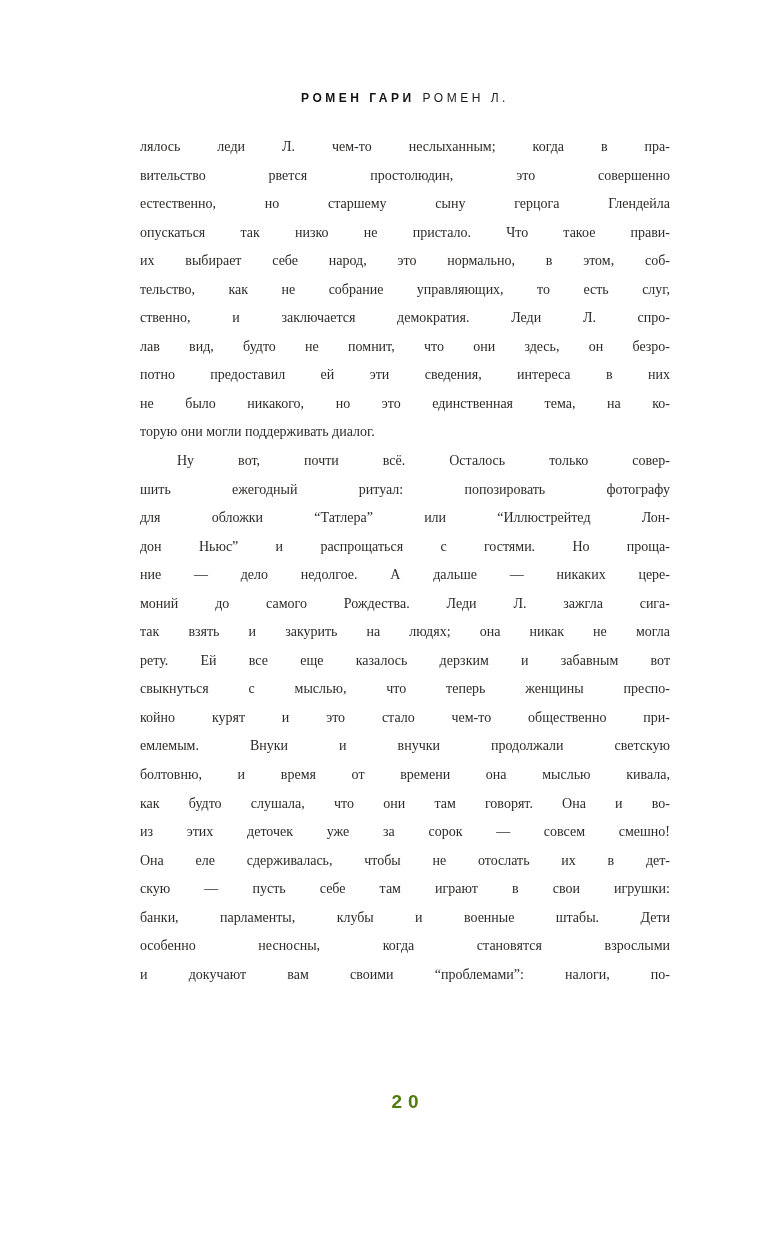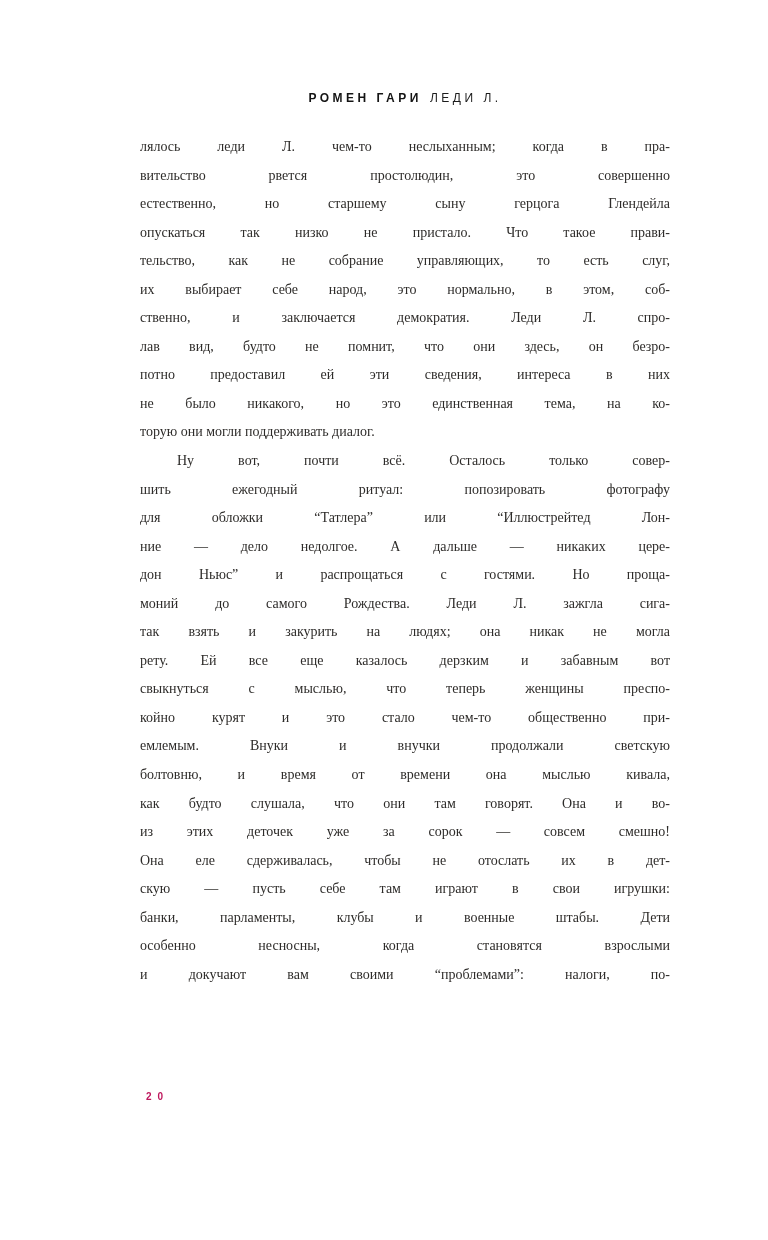--- a/index.html
+++ b/index.html
@@ -54,54 +54,55 @@
     text-align-last: left;
   }
   .text-block .line.indent {
     text-indent: 37px;
   }
   .page-number {
     position: absolute;
     top: 1091px;
     left: 140px;
     width: 530px;
+    text-align: center;
     font-family: "Liberation Sans", sans-serif;
     font-weight: 700;
-    font-size: 10px;
+    font-size: 19px;
     letter-spacing: 6px;
     text-indent: 6px;
-    color: #be185d;
+    color: #4d7c0f;
   }
 </style>
 </head>
 <body>
 
 <div class="book-page">
 
   <div class="running-header">
-    <span class="author">РОМЕН ГАРИ</span><span class="title">ЛЕДИ Л.</span>
+    <span class="author">РОМЕН ГАРИ</span><span class="title">РОМЕН Л.</span>
   </div>
 
   <div class="text-block">
       <div class="line">лялось леди Л. чем-то неслыханным; когда в пра-</div>
       <div class="line">вительство рвется простолюдин, это совершенно</div>
       <div class="line">естественно, но старшему сыну герцога Глендейла</div>
       <div class="line">опускаться так низко не пристало. Что такое прави-</div>
+      <div class="line">их выбирает себе народ, это нормально, в этом, соб-</div>
       <div class="line">тельство, как не собрание управляющих, то есть слуг,</div>
-      <div class="line">их выбирает себе народ, это нормально, в этом, соб-</div>
       <div class="line">ственно, и заключается демократия. Леди Л. спро-</div>
       <div class="line">лав вид, будто не помнит, что они здесь, он безро-</div>
       <div class="line">потно предоставил ей эти сведения, интереса в них</div>
       <div class="line">не было никакого, но это единственная тема, на ко-</div>
       <div class="line para-end">торую они могли поддерживать диалог.</div>
       <div class="line indent">Ну вот, почти всё. Осталось только совер-</div>
       <div class="line">шить ежегодный ритуал: попозировать фотографу</div>
       <div class="line">для обложки “Татлера” или “Иллюстрейтед Лон-</div>
+      <div class="line">дон Ньюс” и распрощаться с гостями. Но проща-</div>
       <div class="line">ние — дело недолгое. А дальше — никаких цере-</div>
-      <div class="line">дон Ньюс” и распрощаться с гостями. Но проща-</div>
       <div class="line">моний до самого Рождества. Леди Л. зажгла сига-</div>
       <div class="line">так взять и закурить на людях; она никак не могла</div>
       <div class="line">рету. Ей все еще казалось дерзким и забавным вот</div>
       <div class="line">свыкнуться с мыслью, что теперь женщины преспо-</div>
       <div class="line">койно курят и это стало чем-то общественно при-</div>
       <div class="line">емлемым. Внуки и внучки продолжали светскую</div>
       <div class="line">болтовню, и время от времени она мыслью кивала,</div>
       <div class="line">как будто слушала, что они там говорят. Она и во-</div>
       <div class="line">из этих деточек уже за сорок — совсем смешно!</div>
       <div class="line">Она еле сдерживалась, чтобы не отослать их в дет-</div>

